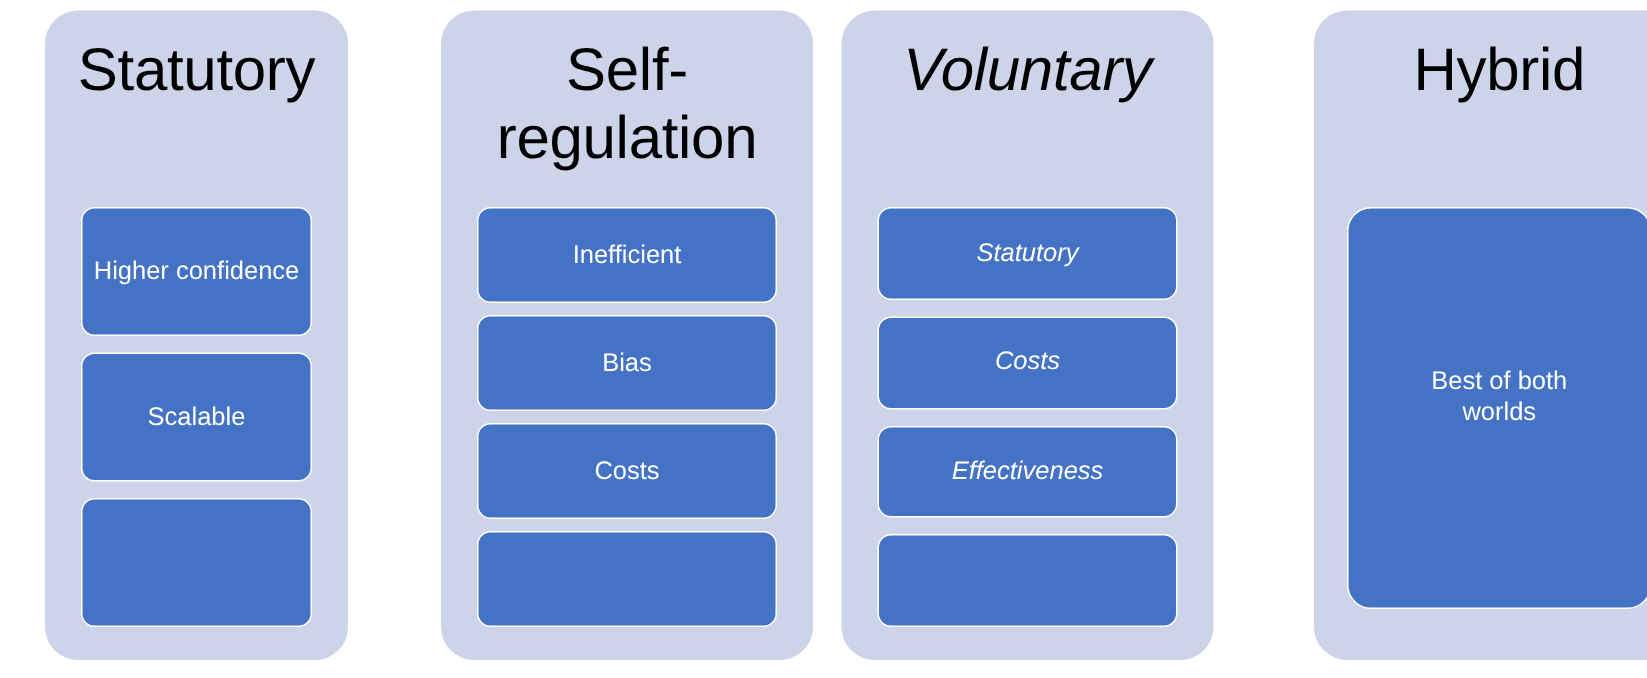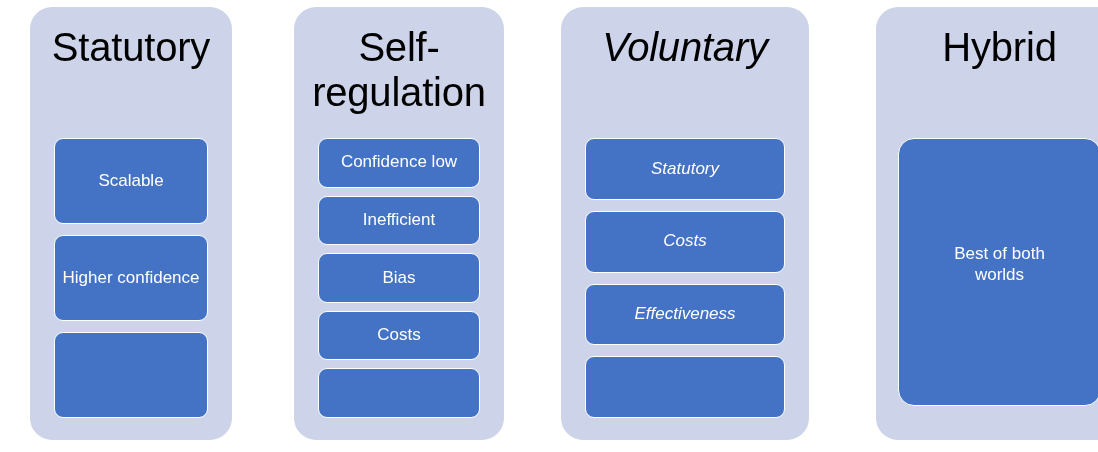--- a/index.html
+++ b/index.html
@@ -25,21 +25,21 @@
     position: absolute;
     top: 7px;
     height: 433px;
     background: #CDD4EA;
     border-radius: 22px;
     box-sizing: border-box;
   }
 
   
   .col-0 { left: 30px;  width: 202px; }
-  .col-1 { left: 294px; width: 210px; text-decoration: underline; }
+  .col-1 { left: 294px; width: 248px; text-decoration: underline; }
   .col-2 { left: 561px; width: 248px; font-style: italic; }
   .col-3 { left: 876px; width: 247px; }
 
   .column-title {
     position: absolute;
     left: 0;
     right: 0;
     top: 18px;
     text-align: center;
     color: #000000;
@@ -99,31 +99,30 @@
   }
 </style>
 </head>
 <body>
 
 <div id="diagram">
 
   <div class="column col-0">
     <div class="column-title">Statutory</div>
     <div class="items count-4">
+      <div class="item-box">Higher confidence</div>
       <div class="item-box">Scalable</div>
-      <div class="item-box">Higher confidence</div>
       <div class="item-box"></div>
     </div>
   </div>
 
   <div class="column col-1">
     <div class="column-title">Self-
 regulation</div>
     <div class="items count-5">
-      <div class="item-box">Confidence low</div>
       <div class="item-box">Inefficient</div>
       <div class="item-box">Bias</div>
       <div class="item-box">Costs</div>
       <div class="item-box"></div>
     </div>
   </div>
 
   <div class="column col-2">
     <div class="column-title">Voluntary</div>
     <div class="items count-4">

